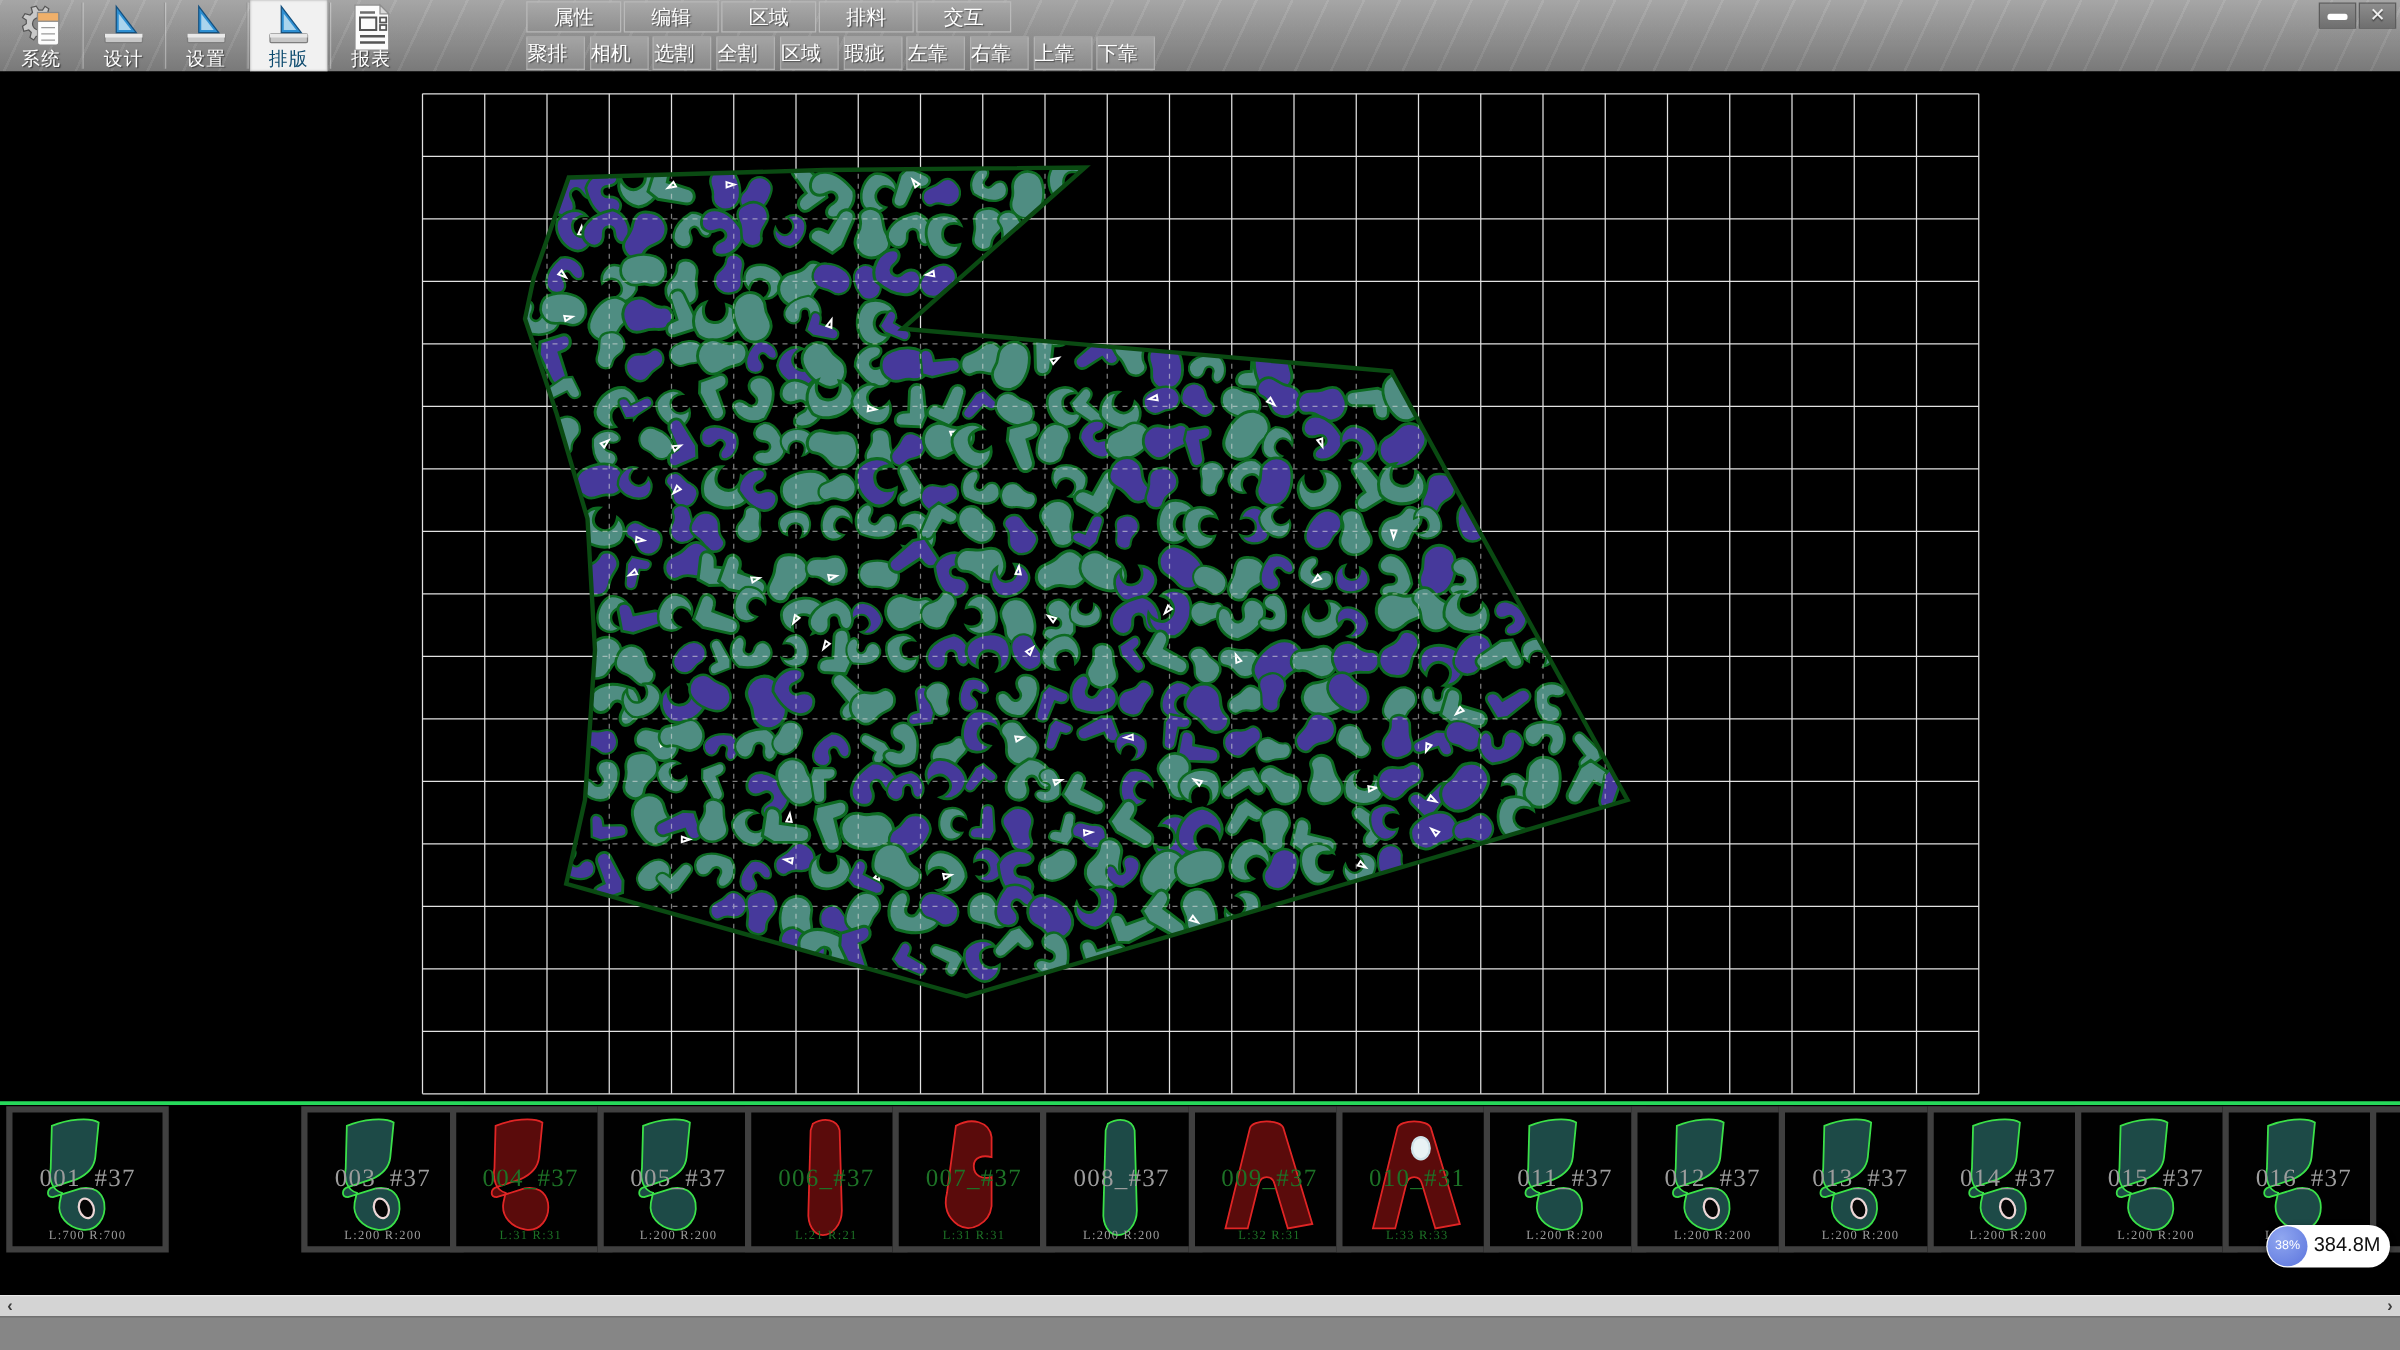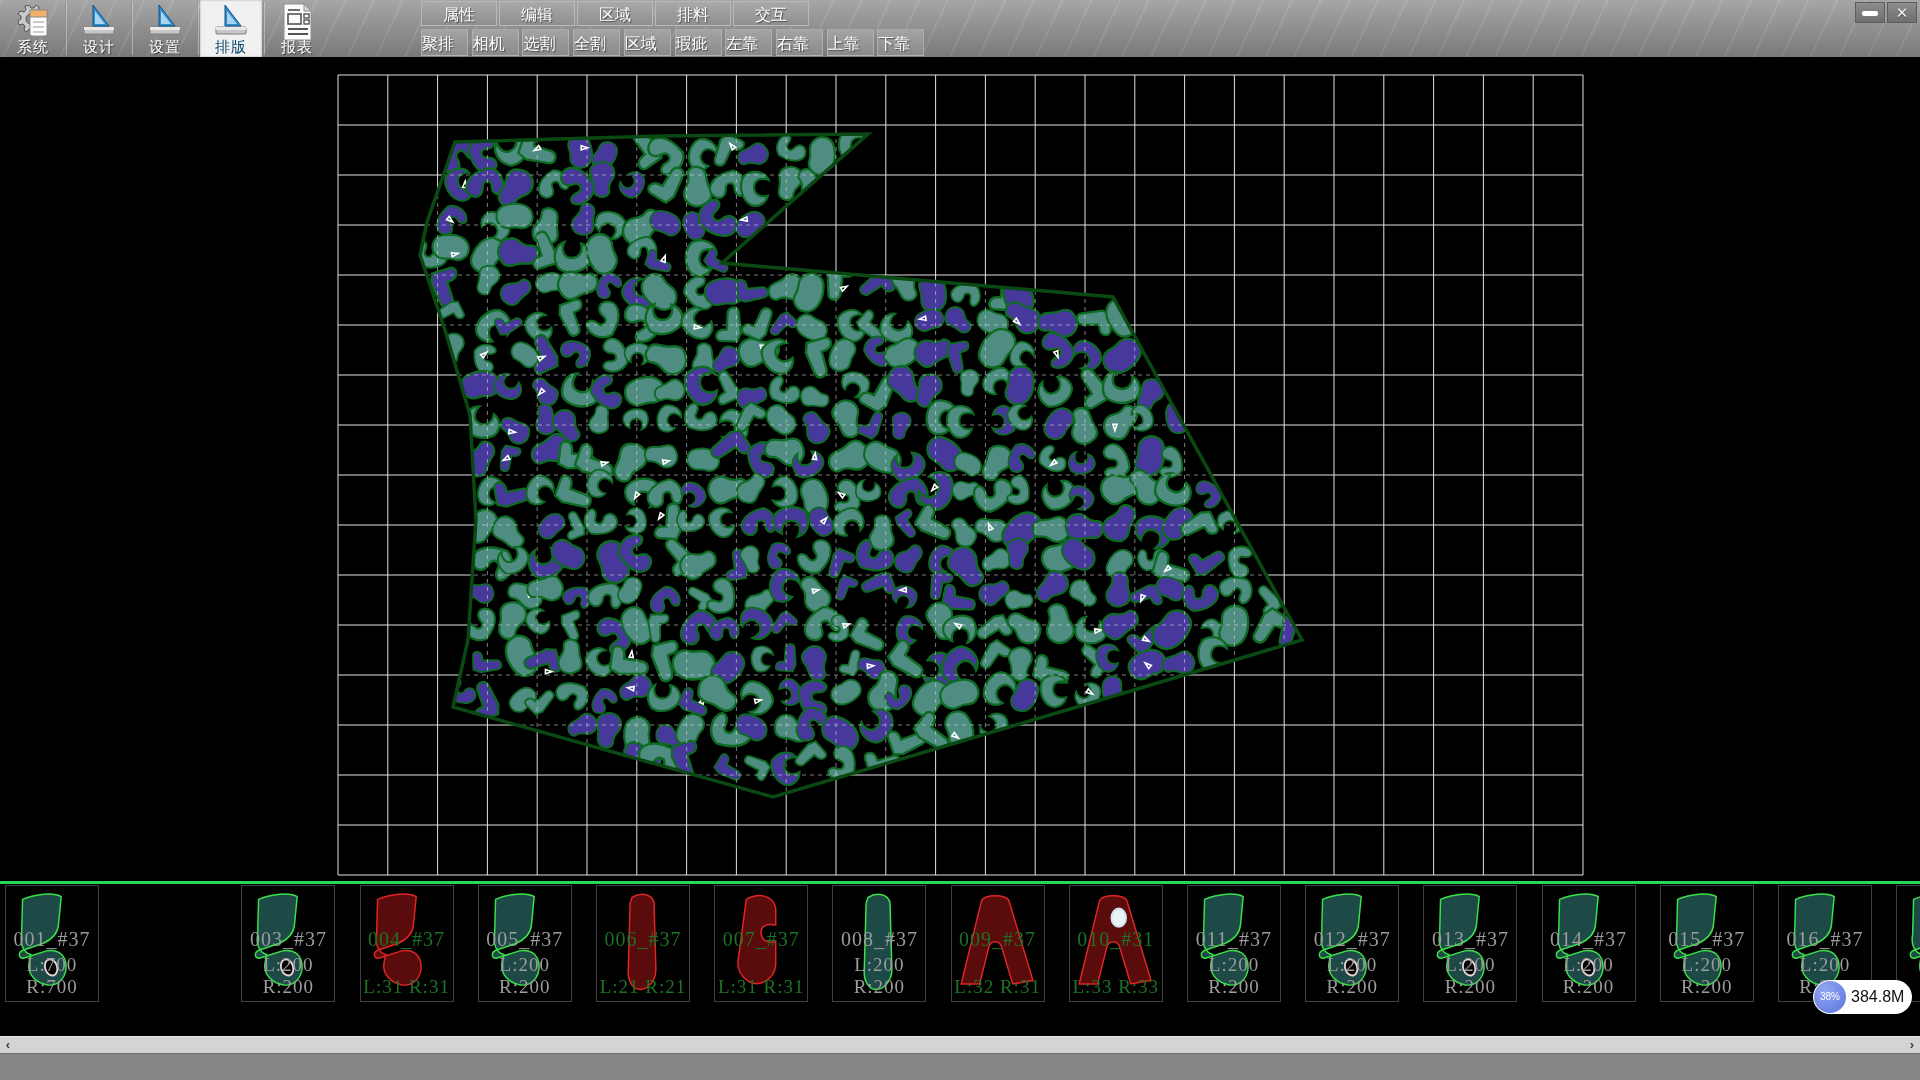--- a/index.html
+++ b/index.html
@@ -27,27 +27,27 @@
     border:1px solid #5c5c5c;box-sizing:border-box;text-shadow:0 1px 1px rgba(0,0,0,0.4);}
   #min-btn{left:1855px;} #close-btn{left:1887px;}
   #min-btn .bar{display:block;margin:8px auto 0 auto;width:16px;height:5px;background:#fff;border-radius:2px;}
 
   
   #nest-canvas{position:absolute;left:0;top:57px;}
 
   
   #green-line{position:absolute;left:0;top:881px;width:1920px;height:3px;background:#27d95b;}
   #strip{position:absolute;left:0;top:884px;width:1920px;height:152px;background:#000;overflow:hidden;}
-  .cell{position:absolute;top:1px;width:94px;height:117px;background:#010101;
-    border:1px solid #404040;box-sizing:border-box;overflow:hidden;}
+  .cell{position:absolute;top:1px;width:130px;height:117px;background:#010101;
+    border:5px solid #404040;box-sizing:border-box;overflow:hidden;}
   .cell svg{position:absolute;left:0;top:0;width:100%;height:100%;}
   .cell .cid{position:absolute;left:0;top:42px;width:100%;text-align:center;
     font-family:"Liberation Serif","DejaVu Serif",serif;font-size:20px;letter-spacing:1px;}
   .cell .clr{position:absolute;left:0;bottom:3px;width:100%;text-align:center;
-    font-family:"Liberation Serif","DejaVu Serif",serif;font-size:19px;letter-spacing:1px;}
+    font-family:"Liberation Serif","DejaVu Serif",serif;font-size:10px;letter-spacing:1px;}
   .t-gray{color:#9c9c9c;} .t-green{color:#1d7226;}
 
   
   #mem-badge{position:absolute;left:1813px;top:980px;width:99px;height:34px;background:#fff;
     border-radius:18px;box-shadow:0 2px 5px rgba(0,0,0,0.5);z-index:5;}
   #mem-circle{position:absolute;left:1px;top:1px;width:32px;height:32px;border-radius:50%;
     background:radial-gradient(circle at 35% 30%,#8fa6f0,#4e6ed9);border:0;
     color:#fff;font-size:10px;line-height:32px;text-align:center;}
   #mem-text{position:absolute;left:38px;top:0;height:34px;line-height:34px;font-size:16px;color:#111;}
 

